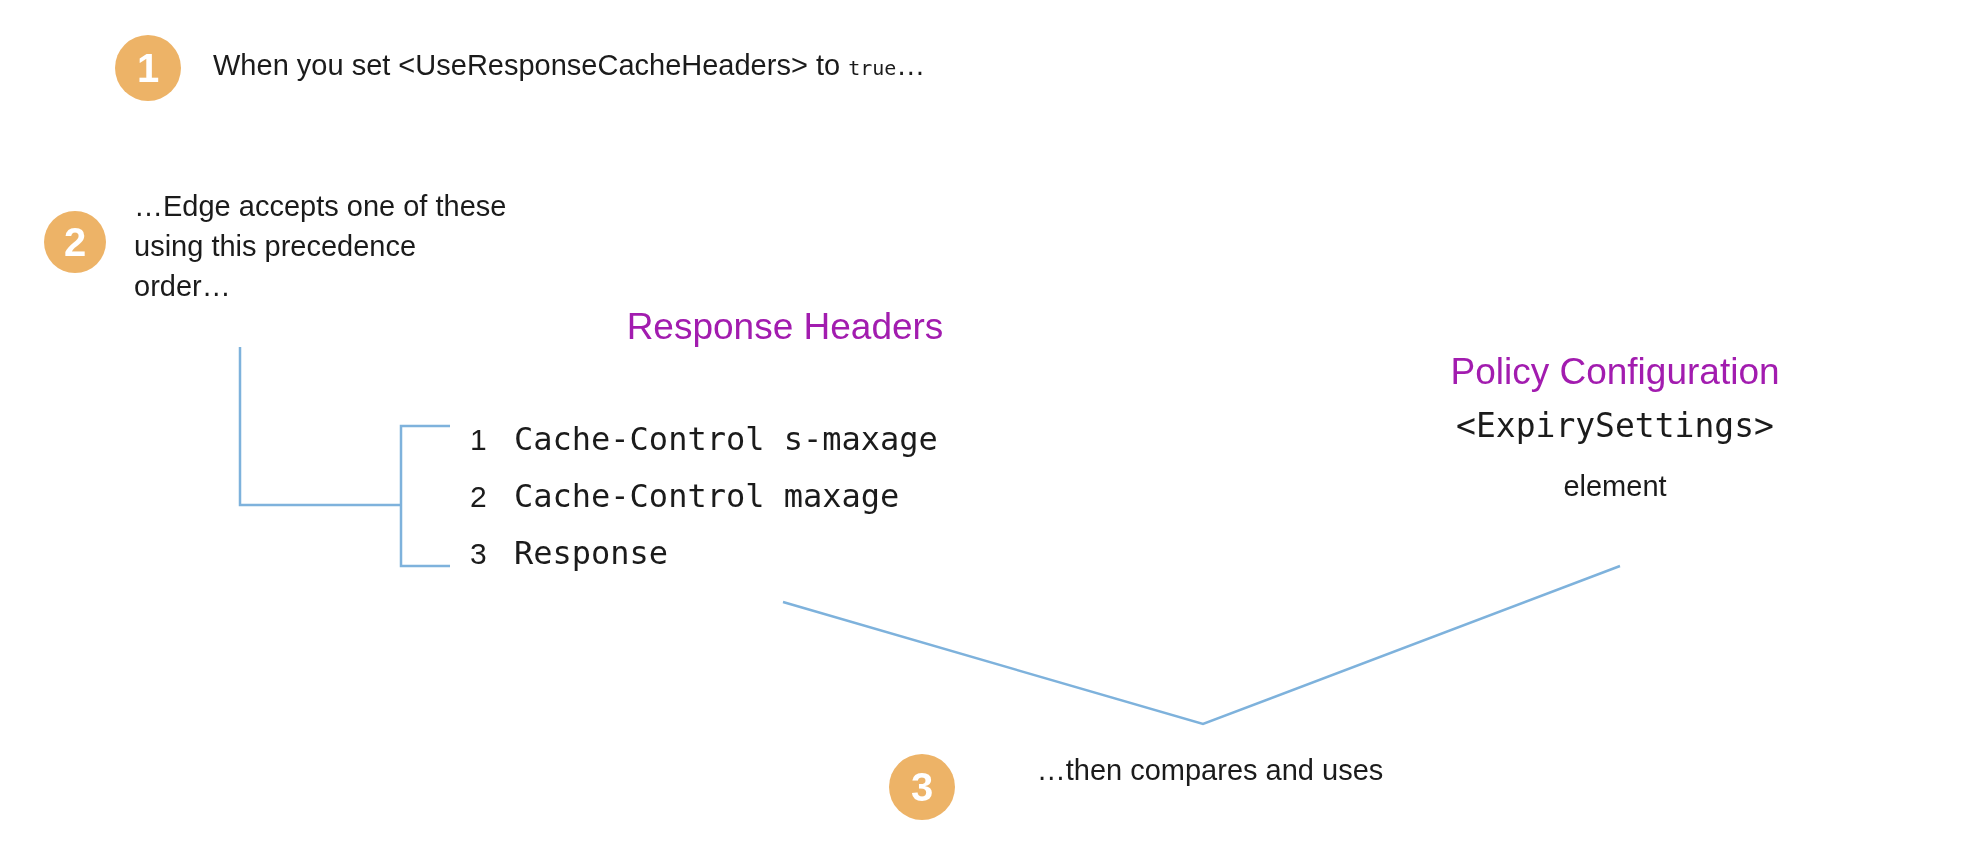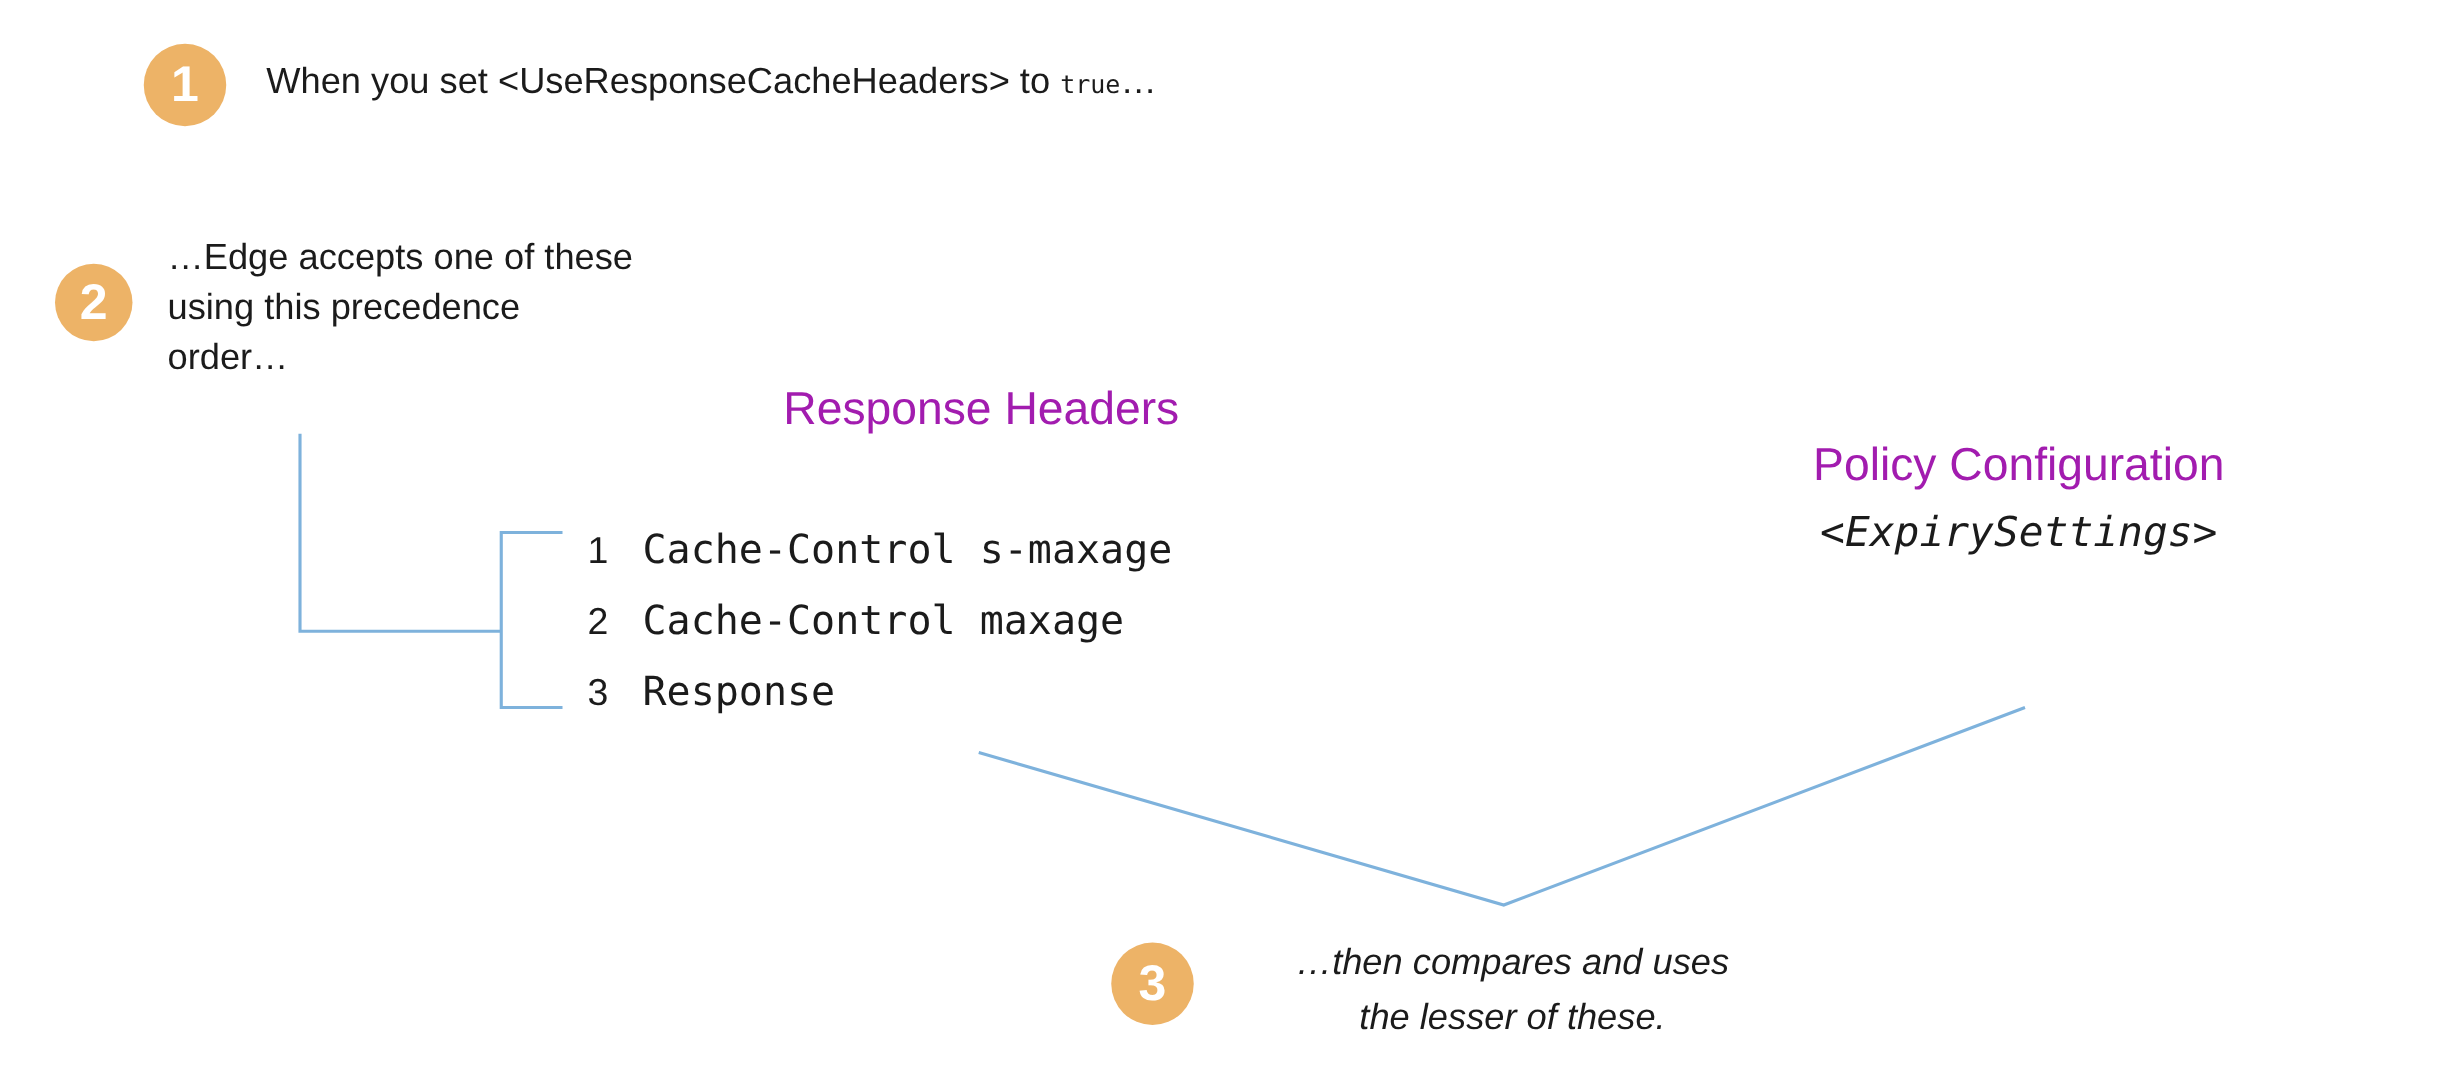--- a/index.html
+++ b/index.html
@@ -67,21 +67,21 @@
   .list-num {
     font-size: 30px;
     width: 44px;
     color: #1b1b1b;
   }
   .list-code {
     font-family: "DejaVu Sans Mono", monospace;
     font-size: 32px;
     color: #1b1b1b;
   }
-  .center-text { text-align: center; font-style: italic; }
+  .center-text { text-align: center; }
 </style>
 </head>
 <body>
 
 <div class="canvas">
 
   <svg class="lines-layer" viewBox="0 0 1966 858" xmlns="http://www.w3.org/2000/svg">
 
     <polyline points="240,347 240,505 401,505" fill="none" stroke="#7eb2dc" stroke-width="2.5"></polyline>
 
@@ -116,22 +116,22 @@
     <span class="list-num">2</span>
     <span class="list-code">Cache-Control maxage</span>
   </div>
   <div class="list-row" style="left:470px; top:534px;">
     <span class="list-num">3</span>
     <span class="list-code">Response</span>
   </div>
 
   <div class="abs heading" style="left:1395px; top:306px; width:440px;margin-top:45px;">Policy Configuration</div>
   <div class="abs center-text" style="left:1395px; top:406px; width:440px; font-family:'DejaVu Sans Mono', monospace; font-size:33px;">&lt;ExpirySettings&gt;</div>
+  <div class="abs body-text center-text" style="left:1395px; top:466px; width:440px;">element</div>
 
   <div class="badge" style="left:889px; top:754px;">
     <span>3</span>
   </div>
   <div class="abs body-text center-text" style="left:975px; top:748px; width:470px; line-height:44px;">
     <div>…then compares and uses</div>
-    <div>the lesser of these.</div>
   </div>
 
 </div>
 
 </body></html>

